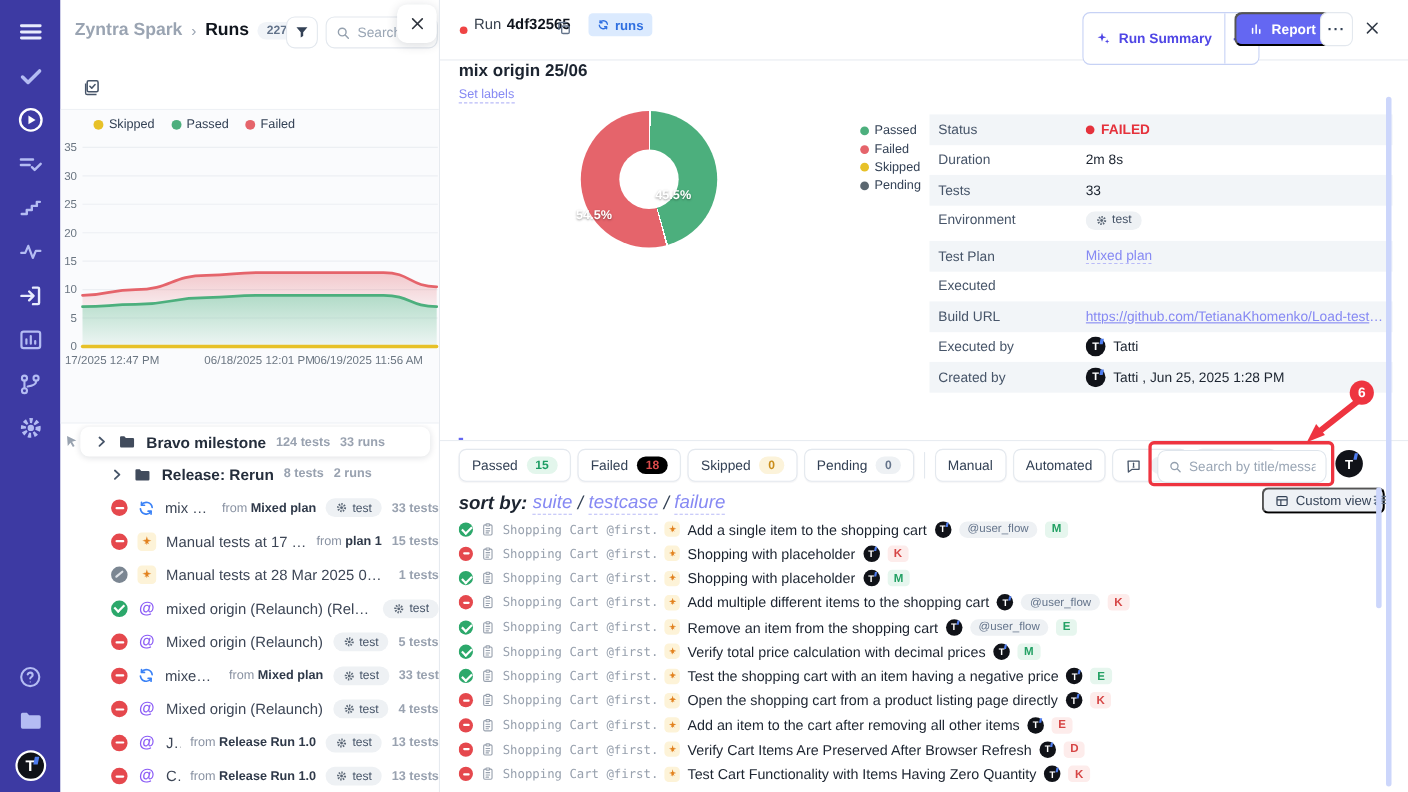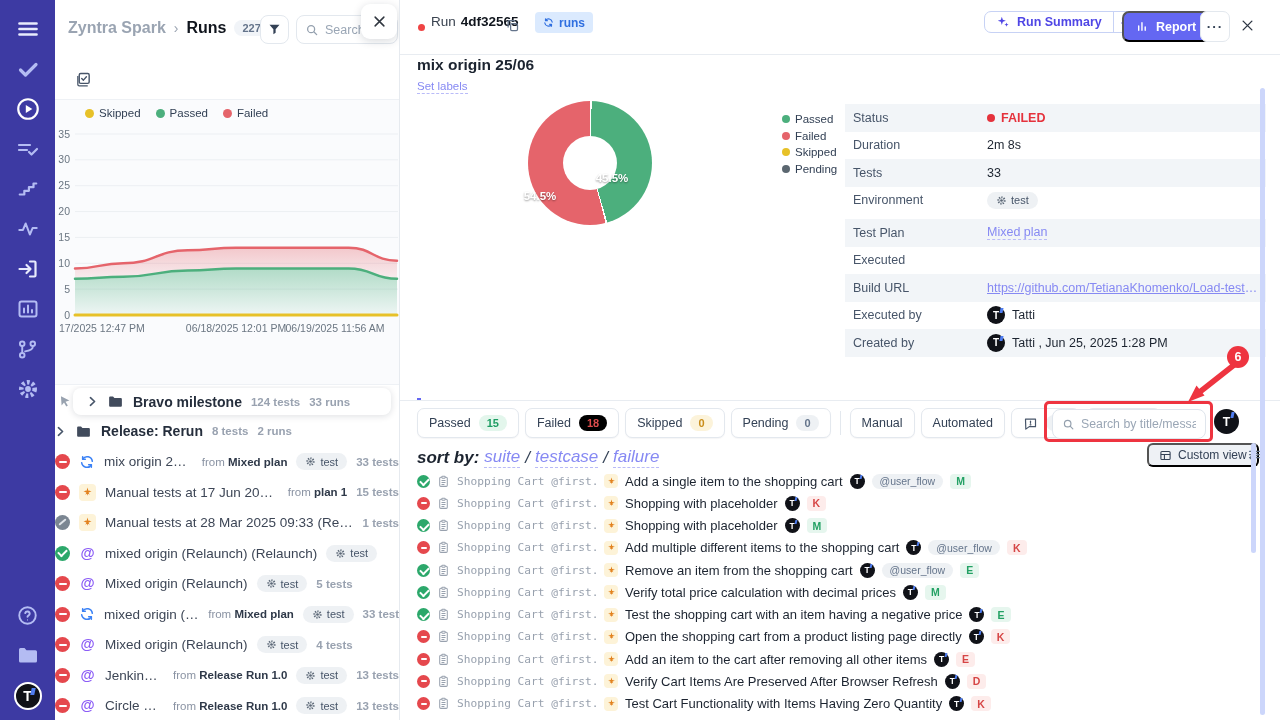--- a/index.html
+++ b/index.html
@@ -37,21 +37,21 @@
   .lp-chart{position:absolute;top:100px;left:0;right:0;height:285px;background:#fafbfd;border-bottom:1px solid #eef1f5;}
   .lp-legend{position:absolute;top:7px;left:30px;display:flex;gap:15px;align-items:center;}
   .lg-item{display:flex;align-items:center;gap:5px;font-size:11.5px;color:#334155;cursor:pointer;}
   .lg-dot{width:9px;height:9px;border-radius:50%;}
   #area-svg{position:absolute;left:0;top:26px;}
   .xticks{position:absolute;top:222px;left:0;right:0;height:16px;font-size:10.5px;color:#6b7682;}
   .xticks span{position:absolute;white-space:nowrap;}
 
   
   .lp-runs{position:absolute;top:386px;left:0;right:0;bottom:0;overflow:hidden;}
-  .run-row{position:relative;height:30.5px;display:flex;align-items:center;gap:9px;white-space:nowrap;overflow:visible;cursor:pointer;}
+  .run-row{position:relative;height:30.5px;display:flex;align-items:center;gap:9px;white-space:nowrap;overflow:visible;cursor:pointer;margin-left:46px;}
   .run-row.pinned{background:#fff;border-radius:8px;box-shadow:0 1px 7px rgba(15,23,42,.14);margin:2px 8px 1px 18px;padding-left:14px;height:27px;}
   .pin-cursor{position:absolute;left:-14px;top:7px;color:#98a2af;}
   .chev{display:flex;color:#475569;}
   .run-name{font-size:13.5px;color:#3d4656;overflow:hidden;text-overflow:ellipsis;}
   .run-row.t-folder .run-name{font-size:14px;font-weight:600;color:#252e3c;}
   .from-wrap{font-size:11.5px;color:#8a93a3;}
   .from-wrap b{color:#2f3949;font-weight:700;}
   .meta{font-size:11.5px;color:#99a2b0;font-weight:bold;}
   .st-ic{position:relative;border-radius:50%;flex:none;width:15px;height:15px;}
   .st-passed .st-ic{background:#2ca86b;}
@@ -70,21 +70,21 @@
   .pill-env svg{color:#5b6776;}
 
   
   .right-panel{position:absolute;left:400px;top:0;right:0;height:720px;background:#fff;}
   .rp-header{position:absolute;top:0;left:0;right:0;height:55px;border-bottom:1px solid #e8ecf1;}
   .run-dot{position:absolute;left:18px;top:24px;width:7px;height:7px;border-radius:50%;background:#ef4444;}
   .run-title{position:absolute;left:31px;top:14px;font-size:13.5px;color:#39424f;display:flex;gap:5px;align-items:center;}
   .run-title b{color:#10151d;}
   .copy-btn{position:absolute;left:105px;top:18px;color:#64748b;cursor:pointer;}
   .badge-mixed{position:absolute;left:135px;top:12px;height:21px;display:inline-flex;align-items:center;gap:5px;background:#dbeafe;border-radius:4px;padding:0 8px;font-size:12px;font-weight:600;color:#2f6fe0;cursor:pointer;}
-  .btn-runsummary{position:absolute;left:584px;top:11px;height:22px;display:flex;align-items:stretch;border:1px solid #c7d2f5;border-radius:7px;background:#fff;color:#4f46e5;overflow:hidden;cursor:pointer;}
+  .btn-runsummary{position:absolute;left:584px;top:11px;height:48px;display:flex;align-items:stretch;border:1px solid #c7d2f5;border-radius:7px;background:#fff;color:#4f46e5;overflow:hidden;cursor:pointer;}
   .btn-runsummary .main{display:flex;align-items:center;gap:7px;padding:0 11px;font-size:12.5px;font-weight:700;}
   .btn-runsummary .dots{display:flex;align-items:center;padding:0 7px;border-left:1px solid #c7d2f5;color:#4f46e5;font-weight:700;letter-spacing:1px;}
   .btn-runsummary .dots::before{content:'···';}
   .btn-report{position:absolute;left:722px;top:11px;height:31px;display:inline-flex;align-items:center;gap:7px;padding:0 12px;background:#6467f2;border-radius:7px;color:#fff;font-size:12.5px;font-weight:700;cursor:pointer;}
   .btn-more{position:absolute;left:800px;top:11px;width:30px;height:31px;border:1px solid #e3e8ee;border-radius:7px;background:#fff;color:#334155;display:flex;align-items:center;justify-content:center;font-weight:700;letter-spacing:1px;cursor:pointer;}
   .btn-more::before{content:'···';}
   .btn-close{position:absolute;left:840px;top:18px;color:#2f3845;cursor:pointer;}
 
   .rd-title{position:absolute;left:17px;top:56px;font-size:15.5px;font-weight:700;color:#1c2430;}
   .set-labels{position:absolute;left:17px;top:80px;font-size:11.5px;color:#8689f3;border-bottom:1px dashed #b9bbf8;padding-bottom:1px;cursor:pointer;}

